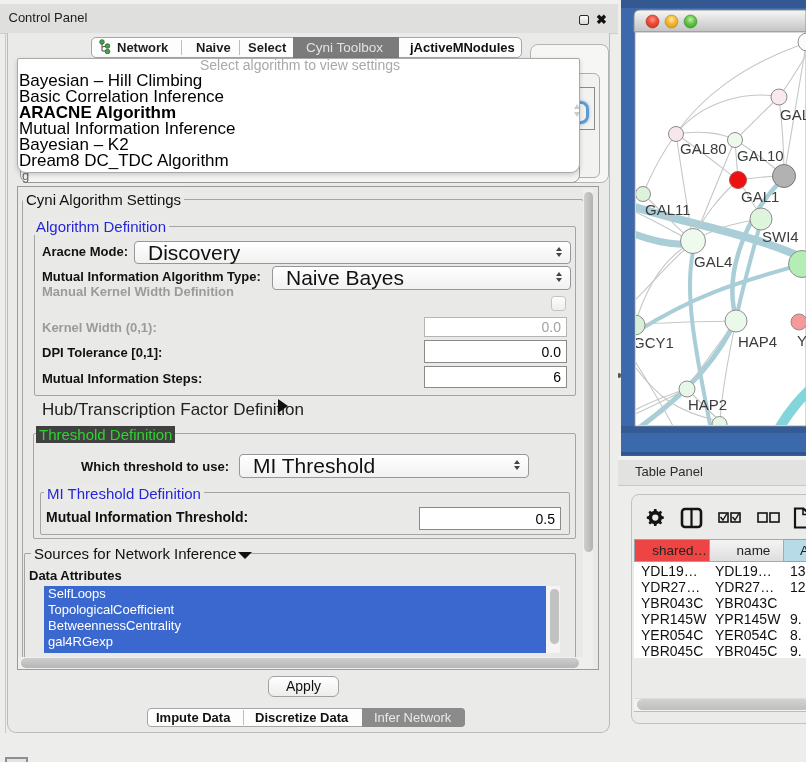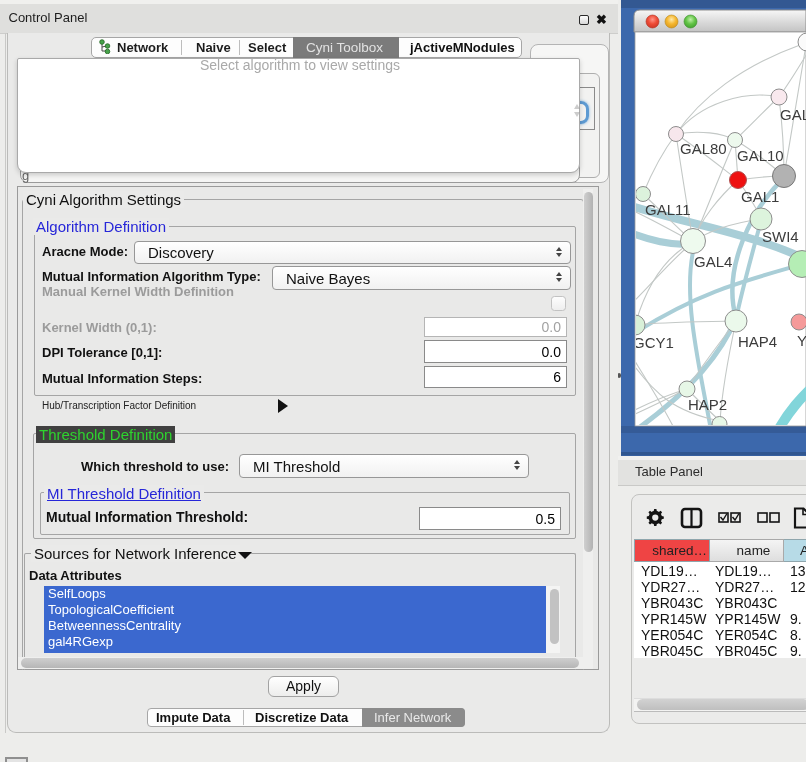--- a/index.html
+++ b/index.html
@@ -1,20 +1,20 @@
 <!DOCTYPE html>
 <html><head><meta charset="utf-8"><style>
 html,body{margin:0;padding:0;}
 body{width:806px;height:762px;overflow:hidden;background:#ededeb;font-family:"Liberation Sans",sans-serif;}
 #root{position:absolute;top:0;left:0;width:806px;height:762px;}
 .abs{position:absolute;}
 .lbl{position:absolute;white-space:nowrap;}
 .bold{font-weight:bold;}
 .combo{position:absolute;background:linear-gradient(#ffffff,#f1f1f1);border:1px solid #979797;border-radius:4px;}
-.combo .tx{position:absolute;left:13px;top:0;bottom:0;display:flex;align-items:center;font-size:15px;color:#111;}
+.combo .tx{position:absolute;left:13px;top:0;bottom:0;display:flex;align-items:center;font-size:21px;color:#111;}
 .spin{position:absolute;right:7px;width:7px;}
 .spin .up{width:0;height:0;border-left:3.5px solid transparent;border-right:3.5px solid transparent;border-bottom:4.5px solid #444;margin-bottom:2px;}
 .spin .dn{width:0;height:0;border-left:3.5px solid transparent;border-right:3.5px solid transparent;border-top:4.5px solid #444;}
 .field{position:absolute;background:#fff;font-size:14px;display:flex;align-items:center;justify-content:flex-end;padding-right:5px;box-sizing:border-box;}
 .gbox{position:absolute;border:1px solid #a5a5a5;border-radius:2px;}
 .gtitle{position:absolute;background:#eaeae9;padding:0 3px;font-size:15px;white-space:nowrap;}
 </style></head><body>
 <div id="root">
 
 <div class="abs" style="left:14px;top:0;width:2.5px;height:7px;background:#8a8a8a;"></div>
@@ -51,20 +51,28 @@
 <div class="lbl" style="left:0;top:57px;width:600px;text-align:center;font-size:14px;color:#a9a9a9;z-index:5;">Select algorithm to view settings</div>
 <div class="abs" style="left:578px;top:87px;width:17px;height:43px;border:1px solid #8a8a8a;background:#f2f2f1;box-sizing:border-box;"></div>
 <div class="abs" style="left:569px;top:101px;width:14px;height:17px;border:3px solid #5d9ad2;border-radius:8px;box-shadow:0 0 3px #7fb2de;"></div>
 
 <div class="abs" style="left:574px;top:104px;width:0;height:0;border-left:3.5px solid transparent;border-right:3.5px solid transparent;border-bottom:5px solid #999;opacity:0.5;z-index:6;"></div>
 <div class="abs" style="left:574px;top:112px;width:0;height:0;border-left:3.5px solid transparent;border-right:3.5px solid transparent;border-top:5px solid #999;opacity:0.5;z-index:6;"></div>
 <div class="abs" style="left:20px;top:160px;width:560px;height:23px;border:1.5px solid #9a9a9a;border-radius:8px;background:#f5f5f4;box-sizing:border-box;"></div>
 <div class="lbl" style="left:22px;top:168px;font-size:13px;color:#666;">g</div>
 
 <div class="abs" style="left:17px;top:58px;width:563px;height:115px;background:#fff;border:1px solid #a9a9a9;border-radius:2px 2px 9px 9px;box-sizing:border-box;box-shadow:0 2px 5px rgba(0,0,0,0.18);"></div>
+<div class="lbl" style="left:19px;top:73px;font-size:17px;line-height:16px;color:#000;">
+Bayesian – Hill Climbing<br>
+Basic Correlation Inference<br>
+<span class="bold">ARACNE Algorithm</span><br>
+Mutual Information Inference<br>
+Bayesian – K2<br>
+Dream8 DC_TDC Algorithm
+</div>
 
 <div class="abs" style="left:17px;top:186px;width:582px;height:484px;border:1px solid #9a9a9a;background:#e9e9e8;box-sizing:border-box;"></div>
 
 <div class="gbox" style="left:22px;top:199px;width:560px;height:475px;border-radius:3px;"></div>
 <div class="gtitle" style="left:23px;top:191px;color:#111;">Cyni Algorithm Settings</div>
 
 <div class="gbox" style="left:34px;top:226px;width:540px;height:168px;"></div>
 <div class="gtitle" style="left:33px;top:217.5px;color:#2626d8;">Algorithm Definition</div>
 
 <div class="lbl bold" style="left:42px;top:244px;font-size:13px;color:#111;">Aracne Mode:</div>
@@ -85,36 +93,36 @@
     </div>
 <div class="lbl bold" style="left:42px;top:284px;font-size:13px;color:#9b9b9b;">Manual Kernel Width Definition</div>
 <div class="abs" style="left:551px;top:296px;width:13px;height:13px;border:1px solid #c2c2c2;border-radius:3.5px;background:linear-gradient(#fdfdfd,#eee);"></div>
 <div class="lbl bold" style="left:42px;top:320px;font-size:13px;color:#9b9b9b;">Kernel Width (0,1):</div>
 <div class="field" style="left:424px;top:317px;width:143px;height:20px;border:1px solid #b5b5b5;color:#a2a2a2;">0.0</div>
 <div class="lbl bold" style="left:42px;top:345px;font-size:13px;color:#111;">DPI Tolerance [0,1]:</div>
 <div class="field" style="left:424px;top:340px;width:143px;height:23px;border:1px solid #8a8a8a;color:#000;">0.0</div>
 <div class="lbl bold" style="left:42px;top:371px;font-size:13px;color:#111;">Mutual Information Steps:</div>
 <div class="field" style="left:424px;top:366px;width:143px;height:22px;border:1px solid #8a8a8a;color:#000;">6</div>
 
-<div class="lbl" style="left:42px;top:400px;font-size:10px;color:#222;">Hub/Transcription Factor Definition</div>
+<div class="lbl" style="left:42px;top:400px;font-size:17px;color:#222;">Hub/Transcription Factor Definition</div>
 <div class="abs" style="left:278px;top:399px;width:0;height:0;border-top:7px solid transparent;border-bottom:7px solid transparent;border-left:10px solid #111;"></div>
 
 <div class="gbox" style="left:33px;top:433px;width:541px;height:104px;"></div>
 <div class="gtitle" style="left:36px;top:426px;color:#2ed32e;background:#404040;">Threshold Definition</div>
 <div class="lbl bold" style="left:81px;top:459px;font-size:13px;color:#111;">Which threshold to use:</div>
 <div class="combo" style="left:239px;top:454px;width:288px;height:22px;">
       <div class="tx">MI Threshold</div>
       <div class="spin" style="top:5px;">
         <div class="up"></div>
         <div class="dn"></div>
       </div>
     </div>
 
 <div class="gbox" style="left:40px;top:492px;width:528px;height:41px;"></div>
-<div class="gtitle" style="left:44px;top:485px;color:#2626d8;text-decoration:underline;">MI Threshold Definition</div>
+<div class="gtitle" style="left:44px;top:485px;color:#2626d8;">MI Threshold Definition</div>
 <div class="lbl bold" style="left:46px;top:509px;font-size:14px;color:#111;">Mutual Information Threshold:</div>
 <div class="field" style="left:419px;top:507px;width:142px;height:23px;border:1px solid #8a8a8a;color:#000;">0.5</div>
 
 <div class="gbox" style="left:24px;top:553px;width:550px;height:133px;border-bottom:none;"></div>
 <div class="gtitle" style="left:31px;top:545px;color:#111;">Sources for Network Inference</div>
 <div class="abs" style="left:238px;top:551.5px;width:0;height:0;border-left:7px solid transparent;border-right:7px solid transparent;border-top:7.5px solid #111;"></div>
 <div class="lbl bold" style="left:29px;top:568px;font-size:13px;color:#111;">Data Attributes</div>
 <div class="abs" style="left:44px;top:586px;width:502px;height:67px;background:#3b68cf;"></div>
 <div class="lbl" style="left:48px;top:585.5px;font-size:13px;line-height:16px;color:#fff;">SelfLoops<br>TopologicalCoefficient<br>BetweennessCentrality<br>gal4RGexp</div>
 <div class="abs" style="left:546px;top:586px;width:14px;height:67px;background:#f4f4f3;"></div>

